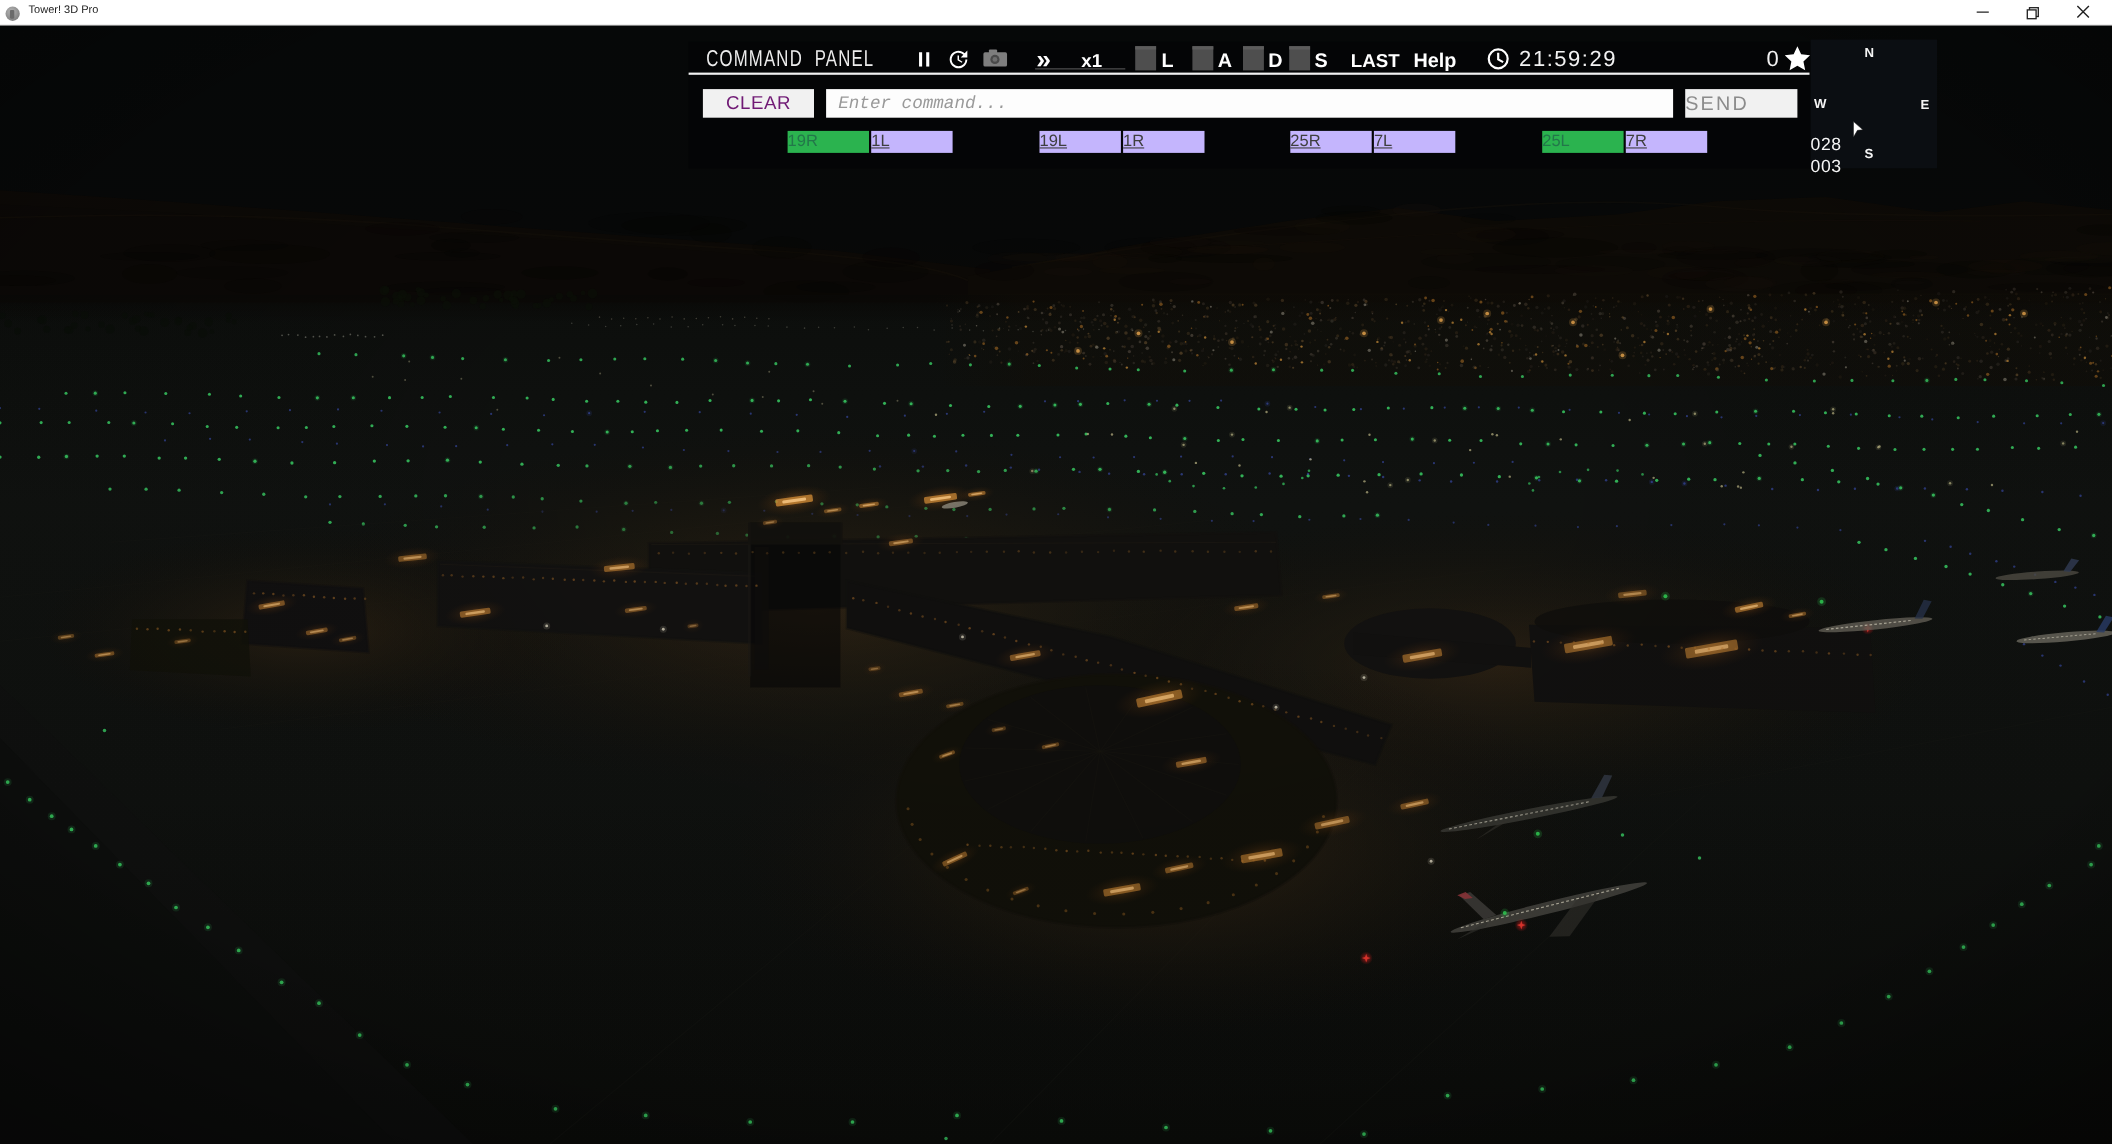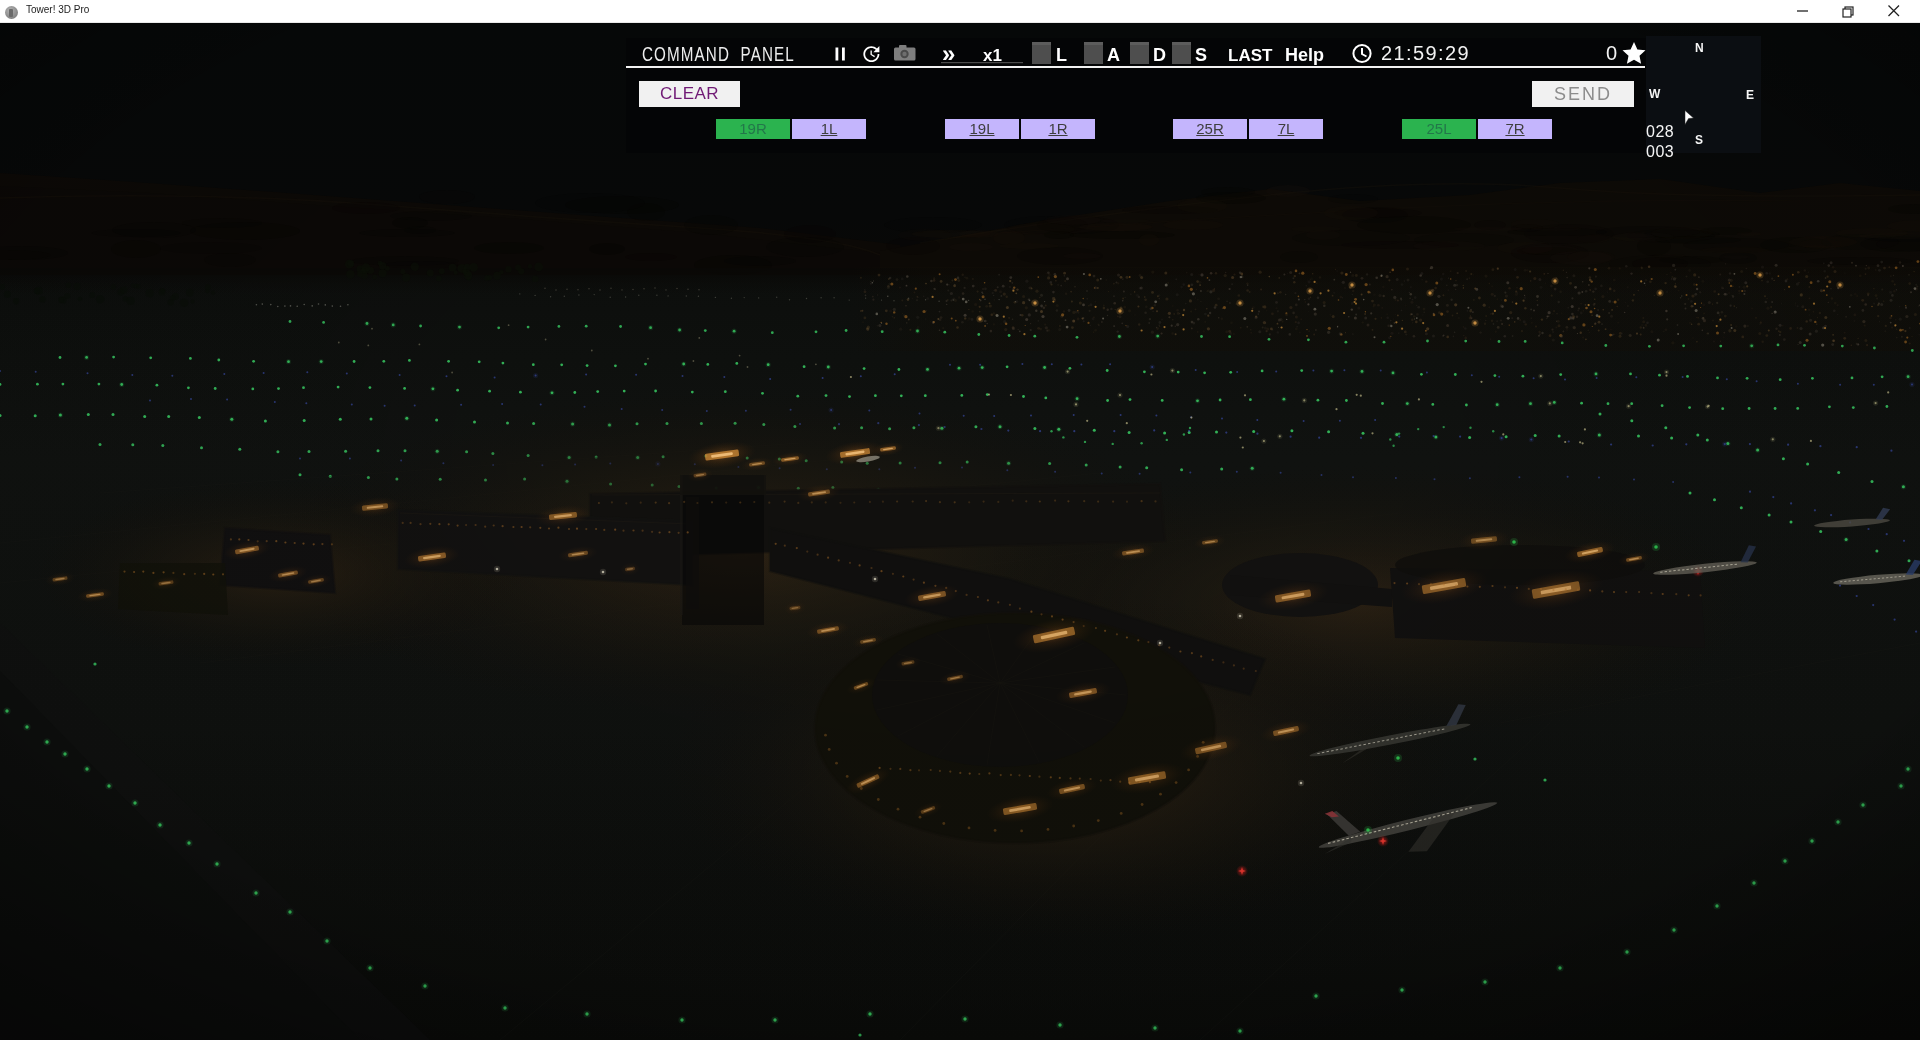--- a/index.html
+++ b/index.html
@@ -8,22 +8,22 @@
 #tb-icon:after{content:"";position:absolute;left:4px;top:3px;width:4px;height:8px;background:#6a6a6a;border-radius:1px;}
 #tb-title{position:absolute;left:26px;top:4px;font-size:10px;color:#1b1b1b;}
 .wbtn{position:absolute;top:0;height:22px;}
 #scenewrap{position:absolute;left:0;top:23px;width:1920px;height:1017px;background:#0a0c0b;}
 #panel{position:absolute;left:626px;top:38px;width:1020px;height:115px;background:#040506;}
 #cpanel-underline{position:absolute;left:0;top:28px;width:1019px;height:2px;background:#f2f2f2;}
 #cp-title{position:absolute;left:16px;top:4px;font-size:21px;color:#ededed;letter-spacing:1.5px;transform:scaleX(0.725);transform-origin:0 0;white-space:nowrap;}
 #row2-clear{position:absolute;left:13px;top:43px;width:101px;height:26px;background:#f1f1f1;color:#701a75;font-size:17px;letter-spacing:0.5px;text-align:center;line-height:26px;}
 #row2-input{position:absolute;left:125px;top:43px;width:770px;height:26px;background:#fdfdfd;}
 #row2-input span{position:absolute;left:11px;top:4px;font-family:"Liberation Mono",monospace;font-style:italic;font-size:16px;color:#999999;}
-#row2-send{position:absolute;left:906px;top:43px;width:102px;height:26px;background:#f1f1f1;color:#8c8c8c;font-size:18px;letter-spacing:2px;text-align:center;line-height:26px;}
-.rwy{position:absolute;top:81px;width:74px;height:20px;font-size:15px;text-align:center;line-height:20px;}
+#row2-send{position:absolute;left:906px;top:43px;width:102px;height:26px;background:#f1f1f1;color:#8c8c8c;font-size:18px;letter-spacing:2px;text-align:left;line-height:26px;}
+.rwy{position:absolute;top:81px;width:74px;height:20px;font-size:15px;line-height:20px;}
 .rwy.on{background:#2bb34f;color:#23774a;}
 .rwy.off{background:#c4b5fd;color:#3e3e3e;text-decoration:underline;}
 #compass{position:absolute;left:1646px;top:36px;width:115px;height:117px;background:#0b0e12;color:#f5f5f5;}
 .cdir{position:absolute;font-size:12px;font-weight:bold;}
 .chdg{position:absolute;width:108px;text-align:left;font-size:16px;letter-spacing:0.5px;margin-top:48px;}
 </style></head>
 <body>
 <div id="scenewrap"><svg id="scene" width="1920" height="1017" viewBox="0 0 1920 1017">
       <defs>
 <linearGradient id="sky" x1="0" y1="0" x2="0" y2="1">
@@ -2952,20 +2952,23 @@
       <text x="569" y="23" font-size="18" font-weight="bold" fill="#fff" font-family="Liberation Sans">S</text>
       <text x="602" y="23" font-size="17" font-weight="bold" fill="#fff" font-family="Liberation Sans">LAST</text>
       <text x="659" y="23" font-size="18" font-weight="bold" fill="#fff" font-family="Liberation Sans">Help</text>
       <circle cx="736" cy="15.5" r="8.6" stroke="#fff" stroke-width="2" fill="none"></circle>
       <path d="M 736 10 L 736 16 L 740.5 18.5" stroke="#fff" stroke-width="2" fill="none"></path>
       <text x="755" y="22" font-size="20" fill="#f2f2f2" font-family="Liberation Sans" letter-spacing="1.4">21:59:29</text>
       <text x="980" y="22" font-size="20" fill="#f2f2f2" font-family="Liberation Sans">0</text>
       <path d="M 1008 4 L 1011.4 11.4 L 1019.5 12.3 L 1013.5 17.8 L 1015.1 25.8 L 1008 21.8 L 1000.9 25.8 L 1002.5 17.8 L 996.5 12.3 L 1004.6 11.4 Z" fill="#fff"></path>
     </svg>
   <div id="row2-clear">CLEAR</div>
+  <div id="row2-input">
+      <span>Enter command...</span>
+    </div>
   <div id="row2-send">SEND</div>
 <div class="rwy on" style="left:90px">19R</div>
     <div class="rwy off" style="left:166px">1L</div>
     <div class="rwy off" style="left:319px">19L</div>
     <div class="rwy off" style="left:395px">1R</div>
     <div class="rwy off" style="left:547px">25R</div>
     <div class="rwy off" style="left:623px">7L</div>
     <div class="rwy on" style="left:776px">25L</div>
     <div class="rwy off" style="left:852px">7R</div>
 </div>

